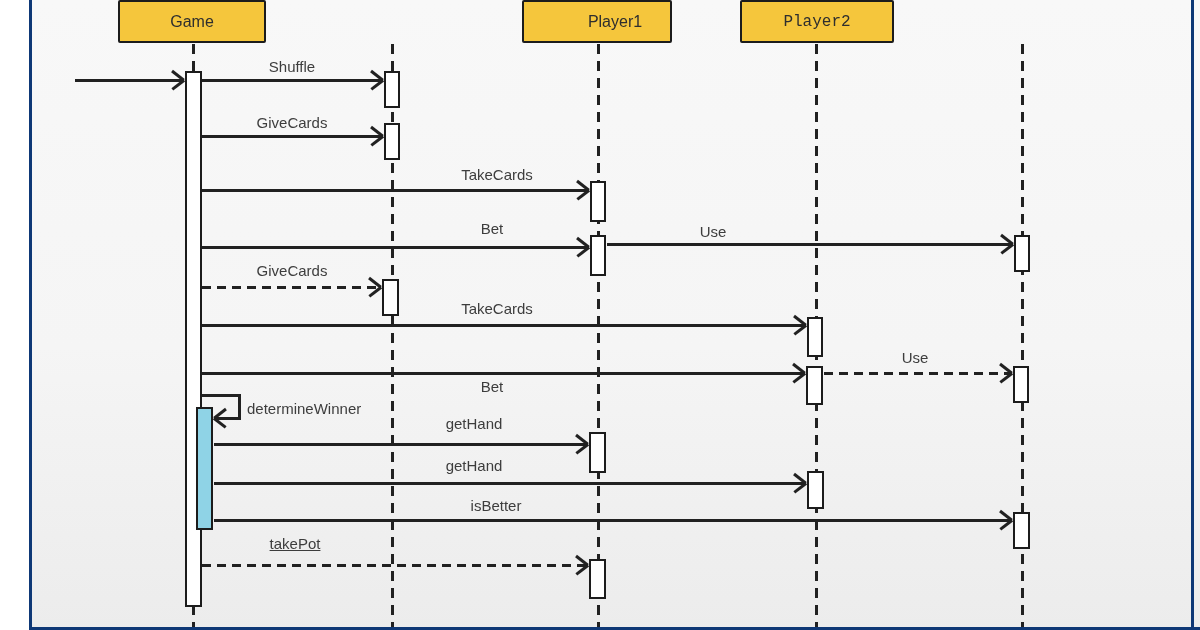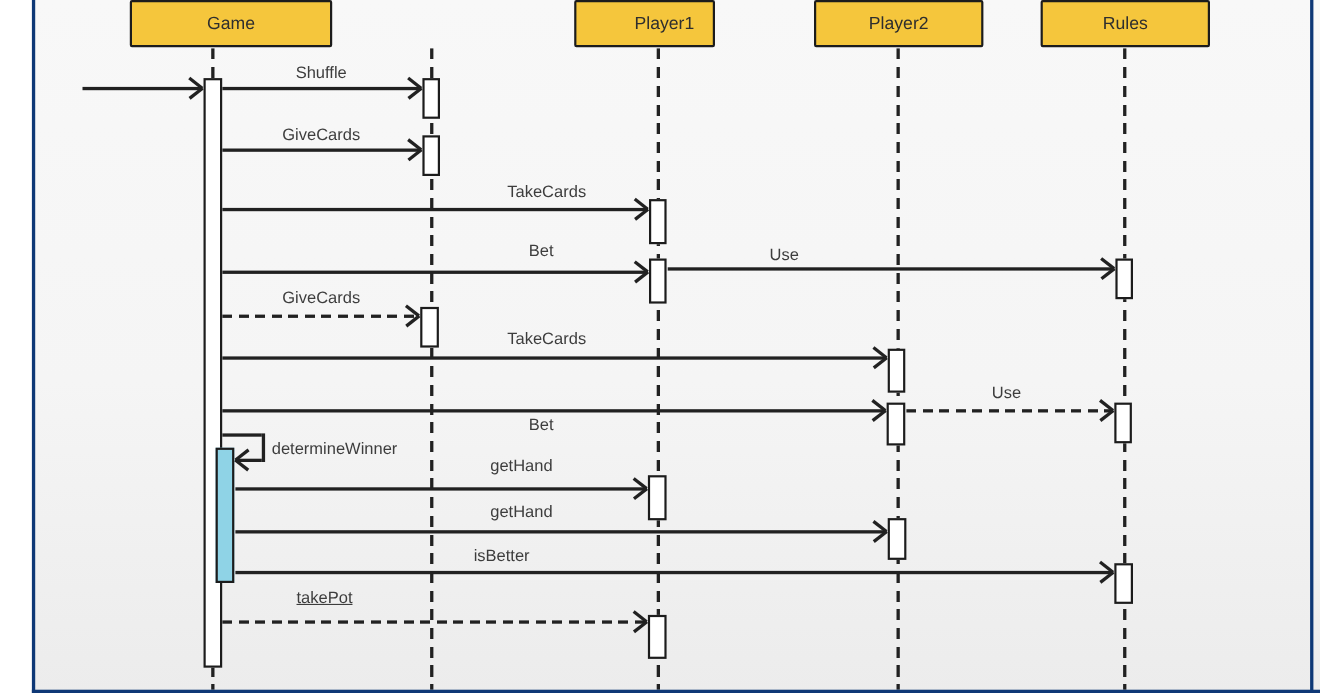--- a/index.html
+++ b/index.html
@@ -50,36 +50,33 @@
   .mlabel.left{transform:none;}
 </style>
 </head>
 <body>
 
 <div id="stage">
   <div class="white-margin"></div>
   <div class="frame left"></div>
   <div class="frame right"></div>
   <div class="frame bottom"></div>
-<div class="phead" style="left: 118px; width: 184px;">
+<div class="phead" style="left: 118px; width: 148px;">
       <span>Game</span>
     </div>
     <div class="lifeline" style="left: 192px; top: 44px; height: 583px;"></div>
     <div class="lifeline" style="left: 391px; top: 44px; height: 583px;"></div>
-    <div class="phead" style="left: 522px; width: 128px; padding-left: 36px;">
+    <div class="phead" style="left: 522px; width: 150px; padding-left: 36px;">
       <span>Player1</span>
     </div>
     <div class="lifeline" style="left: 597px; top: 44px; height: 583px;"></div>
-    <div class="phead" style="left: 740px; width: 154px;">
+    <div class="phead" style="left: 740px; width: 154px; font-family: Liberation Mono, monospace;">
       <span>Player2</span>
     </div>
     <div class="lifeline" style="left: 815px; top: 44px; height: 583px;"></div>
-    <div class="phead" style="left: 946px; width: 154px;">
-      <span>Rules</span>
-    </div>
     <div class="lifeline" style="left: 1021px; top: 44px; height: 583px;"></div>
     <div class="seg h" style="left: 75px; top: 79px; width: 109px;"></div>
     <div class="ah r" style="top: 69.25px; left: 168px;"></div>
     <div class="seg h" style="left: 202px; top: 79px; width: 181px;"></div>
     <div class="ah r" style="top: 69.25px; left: 367px;"></div>
     <div class="mlabel" style="left: 292px; top: 58px;">Shuffle</div>
     <div class="seg h" style="left: 202px; top: 135px; width: 181px;"></div>
     <div class="ah r" style="top: 125.25px; left: 367px;"></div>
     <div class="mlabel" style="left: 292px; top: 114px;">GiveCards</div>
     <div class="seg h" style="left: 202px; top: 189px; width: 387px;"></div>
@@ -109,21 +106,21 @@
     <div class="ah l" style="top: 407.25px; left: 214px;"></div>
     <div class="mlabel left" style="left: 247px; top: 400px;">determineWinner</div>
     <div class="seg h" style="left: 214px; top: 443px; width: 374px;"></div>
     <div class="ah r" style="top: 433.25px; left: 572px;"></div>
     <div class="mlabel" style="left: 474px; top: 415px;">getHand</div>
     <div class="seg h" style="left: 214px; top: 482px; width: 592px;"></div>
     <div class="ah r" style="top: 472.25px; left: 790px;"></div>
     <div class="mlabel" style="left: 474px; top: 457px;">getHand</div>
     <div class="seg h" style="left: 214px; top: 519px; width: 798px;"></div>
     <div class="ah r" style="top: 509.25px; left: 996px;"></div>
-    <div class="mlabel" style="left: 456px; top: 497px; text-align: center;">isBetter</div>
+    <div class="mlabel" style="left: 496px; top: 497px; text-align: center;">isBetter</div>
     <div class="seg h dash" style="left: 202px; top: 564px; width: 386px;"></div>
     <div class="ah r" style="top: 554.25px; left: 572px;"></div>
     <div class="mlabel" style="left: 295px; top: 535px; text-decoration: underline;">takePot</div>
     <div class="act" style="left: 185px; top: 71px; width: 17px; height: 536px;"></div>
     <div class="act" style="left: 384px; top: 71px; width: 16px; height: 37px;"></div>
     <div class="act" style="left: 384px; top: 123px; width: 16px; height: 37px;"></div>
     <div class="act" style="left: 590px; top: 181px; width: 16px; height: 41px;"></div>
     <div class="act" style="left: 590px; top: 235px; width: 16px; height: 41px;"></div>
     <div class="act" style="left: 1014px; top: 235px; width: 16px; height: 37px;"></div>
     <div class="act" style="left: 382px; top: 279px; width: 17px; height: 37px;"></div>

